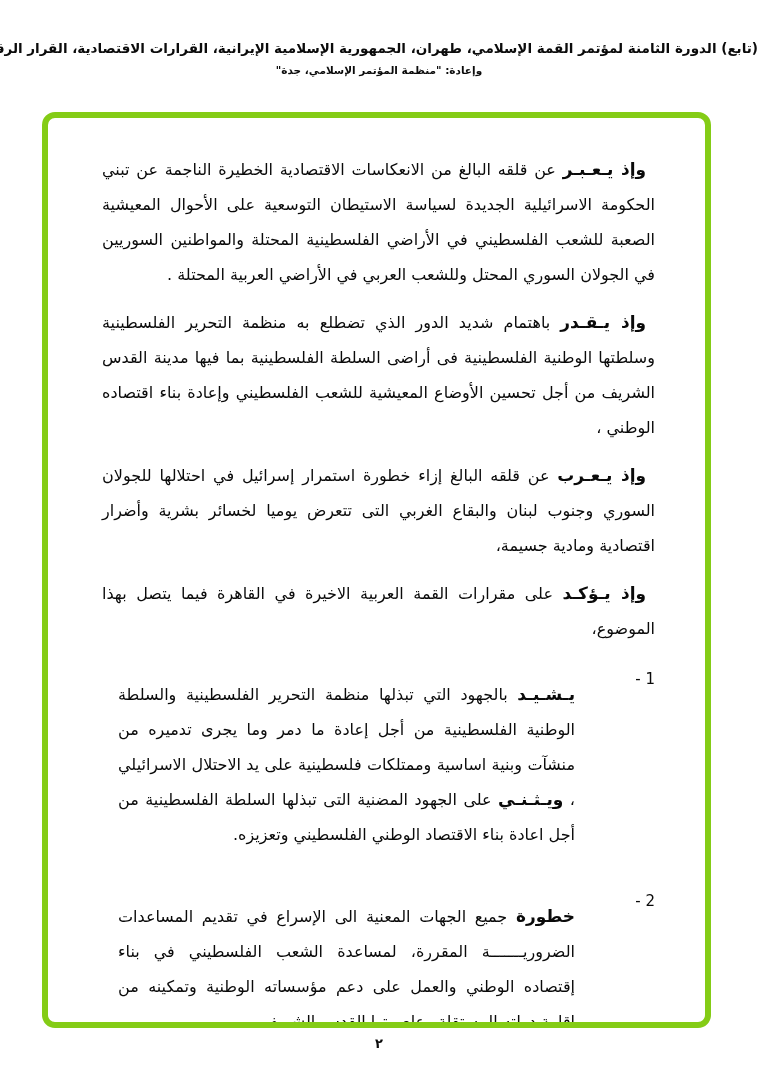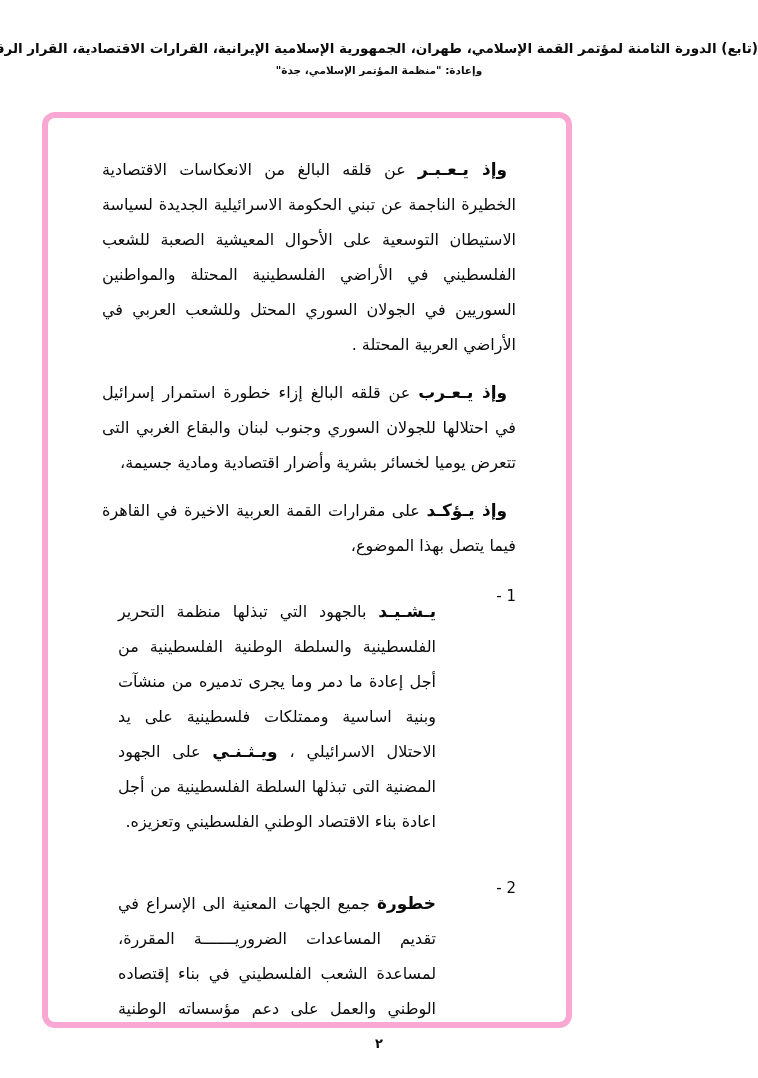--- a/index.html
+++ b/index.html
@@ -6,22 +6,22 @@
   .page{
     position:relative;width:758px;height:1078px;background:#ffffff;
     font-family:"DejaVu Sans",sans-serif;color:#0b0b0b;overflow:hidden;
   }
   
   .hdr{position:absolute;top:40px;left:0;width:758px;text-align:center;direction:rtl;}
   .hdr-line1{font-size:13.5px;font-weight:bold;letter-spacing:0;white-space:nowrap;}
   .hdr-line2{font-size:10.5px;font-weight:bold;margin-top:8px;}
   
   .frame{
-    position:absolute;left:42px;top:112px;width:530px;height:916px;
-    box-sizing:border-box;border:6px solid #f9a8d4;border-radius:13px;
+    position:absolute;left:42px;top:112px;width:669px;height:916px;
+    box-sizing:border-box;border:6px solid #84cc16;border-radius:13px;
     overflow:hidden;background:#fff;
   }
   .content{
     direction:rtl;text-align:justify;
     padding:34px 50px 0 54px;
     font-size:16px;line-height:35px;color:#0a0a0a;
   }
   .para{margin:0 0 13px 0;text-indent:9px;}
   .lead{font-weight:bold;font-size:1.06em;}
   
@@ -45,20 +45,21 @@
       <span>وإعادة:</span>
       <span>"منظمة المؤتمر الإسلامي، جدة"</span>
     </div>
   </div>
 
   <div class="frame">
     <div class="content">
 
       <p class="para"><span class="lead">وإذ يـعـبـر</span><span> عن قلقه البالغ من الانعكاسات الاقتصادية الخطيرة الناجمة عن تبني الحكومة الاسرائيلية الجديدة لسياسة الاستيطان التوسعية على الأحوال المعيشية الصعبة للشعب الفلسطيني في الأراضي الفلسطينية المحتلة والمواطنين السوريين في الجولان السوري المحتل وللشعب العربي في الأراضي العربية المحتلة .</span></p>
 
+      <p class="para"><span class="lead">وإذ يـقـدر</span><span> باهتمام شديد الدور الذي تضطلع به منظمة التحرير الفلسطينية وسلطتها الوطنية الفلسطينية فى أراضى السلطة الفلسطينية بما فيها مدينة القدس الشريف من أجل تحسين الأوضاع المعيشية للشعب الفلسطيني وإعادة بناء اقتصاده الوطني ،</span></p>
 
       <p class="para"><span class="lead">وإذ يـعـرب</span><span> عن قلقه البالغ إزاء خطورة استمرار إسرائيل في احتلالها للجولان السوري وجنوب لبنان والبقاع الغربي التى تتعرض يوميا لخسائر بشرية وأضرار اقتصادية ومادية جسيمة،</span></p>
 
       <p class="para"><span class="lead">وإذ يـؤكـد</span><span> على مقرارات القمة العربية الاخيرة في القاهرة فيما يتصل بهذا الموضوع،</span></p>
 
 
       <div class="item">
         <span class="marker">1 -</span>
         <p class="item-body"><span class="lead">يـشـيـد</span><span> بالجهود التي تبذلها منظمة التحرير الفلسطينية والسلطة الوطنية الفلسطينية من أجل إعادة ما دمر وما يجرى تدميره من منشآت وبنية اساسية وممتلكات فلسطينية على يد الاحتلال الاسرائيلي ، </span><span class="lead">ويـثـنـي</span><span> على الجهود المضنية التى تبذلها السلطة الفلسطينية من أجل اعادة بناء الاقتصاد الوطني الفلسطيني وتعزيزه.</span></p>
       </div>

